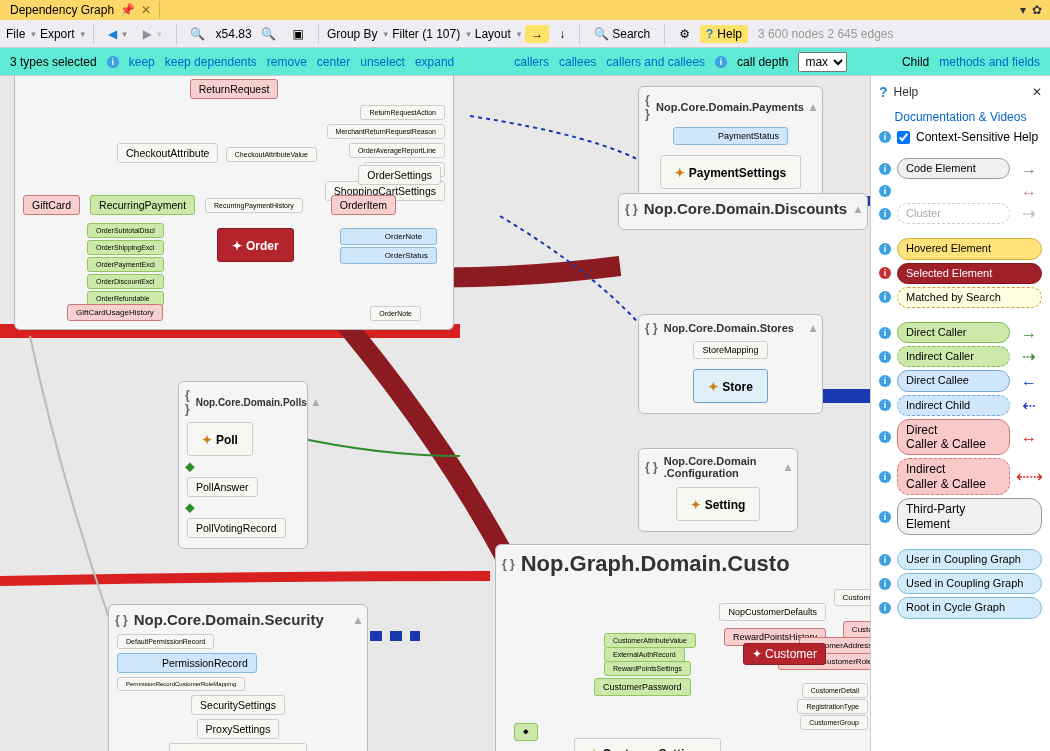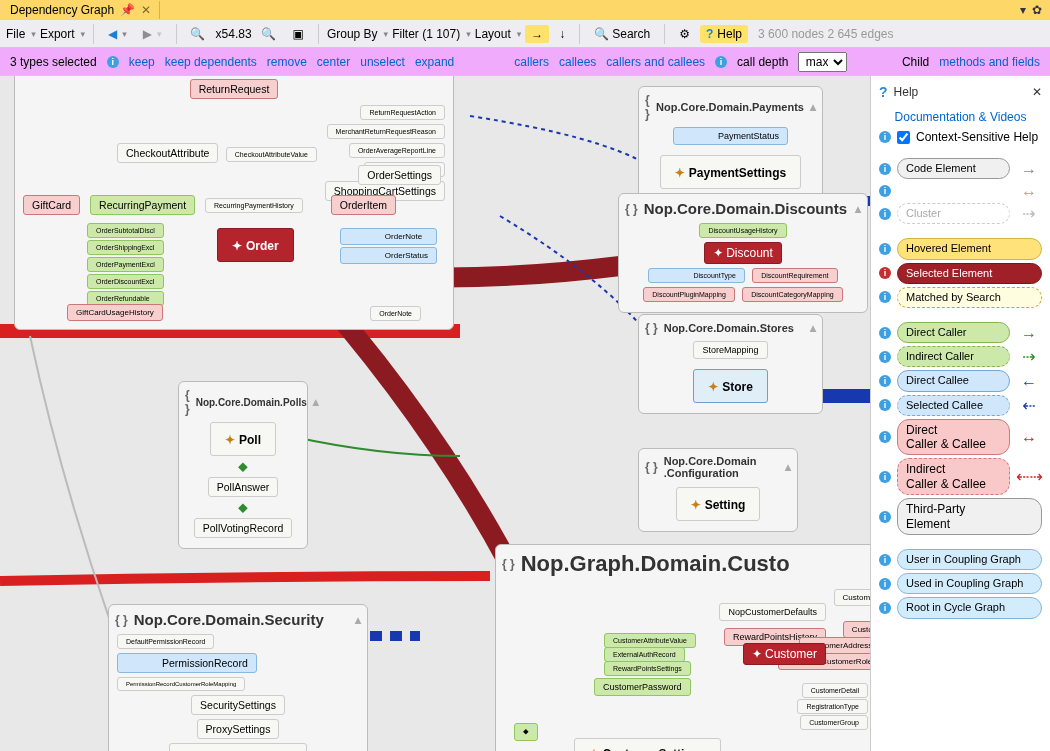--- a/index.html
+++ b/index.html
@@ -14,23 +14,23 @@
 
 
 .toolbar { background: #eeeef2; height: 28px; border-bottom: 1px solid #ccc; display: flex; align-items: center; padding: 0 6px; gap: 4px; }
 .tb-group { display:flex; align-items:center; gap:4px; }
 .tb-btn { padding: 2px 6px; border-radius: 2px; cursor: pointer; display:flex; align-items:center; gap:3px; }
 .sep { width:1px; height:20px; background:#ccc; margin:0 4px; }
 .help-btn { background:#ffe268; border-radius: 3px; padding: 2px 6px; display:flex; align-items:center; gap:4px; }
 .stats { color:#999; margin-left:6px; }
 
 
-.secondbar { background: #f0abfc; height: 28px; border-bottom:1px solid #ccc; display:flex; align-items:center; padding: 0 10px; gap:10px; }
+.secondbar { background: #5eead4; height: 28px; border-bottom:1px solid #ccc; display:flex; align-items:center; padding: 0 10px; gap:10px; }
 .link { color:#0066cc; cursor:pointer; }
-select { font-size:12px; padding:1px 2px;text-align:right; }
+select { font-size:12px; padding:1px 2px; }
 
 
 .canvas { position:absolute; top:76px; left:0; width:870px; height:675px; background:#e8e8e8; overflow:hidden; }
 
 
 .cluster { position:absolute; background:#f5f5f5; border:1px solid #bbb; border-radius:6px; padding:6px 6px 8px 6px; }
 .cluster-hdr { display:flex; align-items:center; gap:6px; margin-bottom:4px; font-weight:bold; color:#333; }
 .cluster-hdr .ns { color:#666; }
 
 
@@ -240,28 +240,20 @@
     <span class="node node-big"><span class="ic-class">✦</span> <span>PaymentSettings</span></span>
   </div>
 </div>
 
 <div class="cluster" style="top:117px; left:618px; width:250px;">
   <div class="cluster-hdr">
         <span class="ns">{ }</span>
         <span style="font-size:15px">Nop.Core.Domain.Discounts</span>
         <span style="margin-left:auto;color:#aaa">▴</span>
       </div>
-  <div style="text-align:center">
-    <span class="node node-green" style="font-size:7px">DiscountUsageHistory</span><br>
-    <span class="node node-sel"><span style="color:#fff">✦</span> <span>Discount</span></span><br>
-    <span class="node node-blue" style="font-size:7px">DiscountType</span>
-    <span class="node node-pink" style="font-size:7px">DiscountRequirement</span>
-    <span class="node node-pink" style="font-size:7px">DiscountPluginMapping</span>
-    <span class="node node-pink" style="font-size:7px">DiscountCategoryMapping</span>
-  </div>
 </div>
 
 <div class="cluster" style="top:238px; left:638px; width:185px;">
   <div class="cluster-hdr">
         <span class="ns">{ }</span>
         <span style="font-size:11px">Nop.Core.Domain.Stores</span>
         <span style="margin-left:auto;color:#aaa">▴</span>
       </div>
   <div style="text-align:center"><span class="node" style="font-size:9px">StoreMapping</span></div>
   <div style="text-align:center; margin-top:6px;">
@@ -280,21 +272,21 @@
     <span class="node node-big"><span class="ic-class">✦</span> <span>Setting</span></span>
   </div>
 </div>
 
 <div class="cluster" style="top:305px; left:178px; width:130px;">
   <div class="cluster-hdr">
         <span class="ns">{ }</span>
         <span style="font-size:10px">Nop.Core.Domain.Polls</span>
         <span style="margin-left:auto;color:#aaa">▴</span>
       </div>
-  <div style="text-align:center">
+  <div style="text-align:left">
     <span class="node node-big" style="font-size:14px"><span class="ic-class">✦</span> <span>Poll</span></span><br>
     <span style="color:#2e8b2e;font-size:14px">⬥</span><br>
     <span class="node">PollAnswer</span><br>
     <span style="color:#2e8b2e;font-size:14px">⬥</span><br>
     <span class="node">PollVotingRecord</span>
   </div>
 </div>
 
 <div class="cluster" style="top:528px; left:108px; width:260px;">
   <div class="cluster-hdr">
@@ -394,21 +386,21 @@
         <div class="leg-box" style="background: rgb(205, 233, 169); border-color: rgb(129, 183, 78); border-style: dashed;">Indirect Caller</div>
         <span class="leg-arrow" style="color: rgb(46, 139, 46); font-size: 16px;">⇢</span>
       </div>
       <div class="legend">
         <span class="info-ic">i</span>
         <div class="leg-box" style="background: rgb(207, 230, 251); border-color: rgb(119, 168, 212);">Direct Callee</div>
         <span class="leg-arrow" style="color: rgb(24, 56, 176); font-size: 16px;">←</span>
       </div>
       <div class="legend">
         <span class="info-ic">i</span>
-        <div class="leg-box" style="background: rgb(207, 230, 251); border-color: rgb(119, 168, 212); border-style: dashed;">Selected Callee</div>
+        <div class="leg-box" style="background: rgb(207, 230, 251); border-color: rgb(119, 168, 212); border-style: dashed;">Indirect Child</div>
         <span class="leg-arrow" style="color: rgb(24, 56, 176); font-size: 16px;">⇠</span>
       </div>
       <div class="legend">
         <span class="info-ic">i</span>
         <div class="leg-box" style="background: rgb(249, 200, 200); border-color: rgb(212, 122, 122);">
           <div class="multi">
             <span>Direct</span>
             <span>Caller &amp; Callee</span>
           </div>
         </div>

